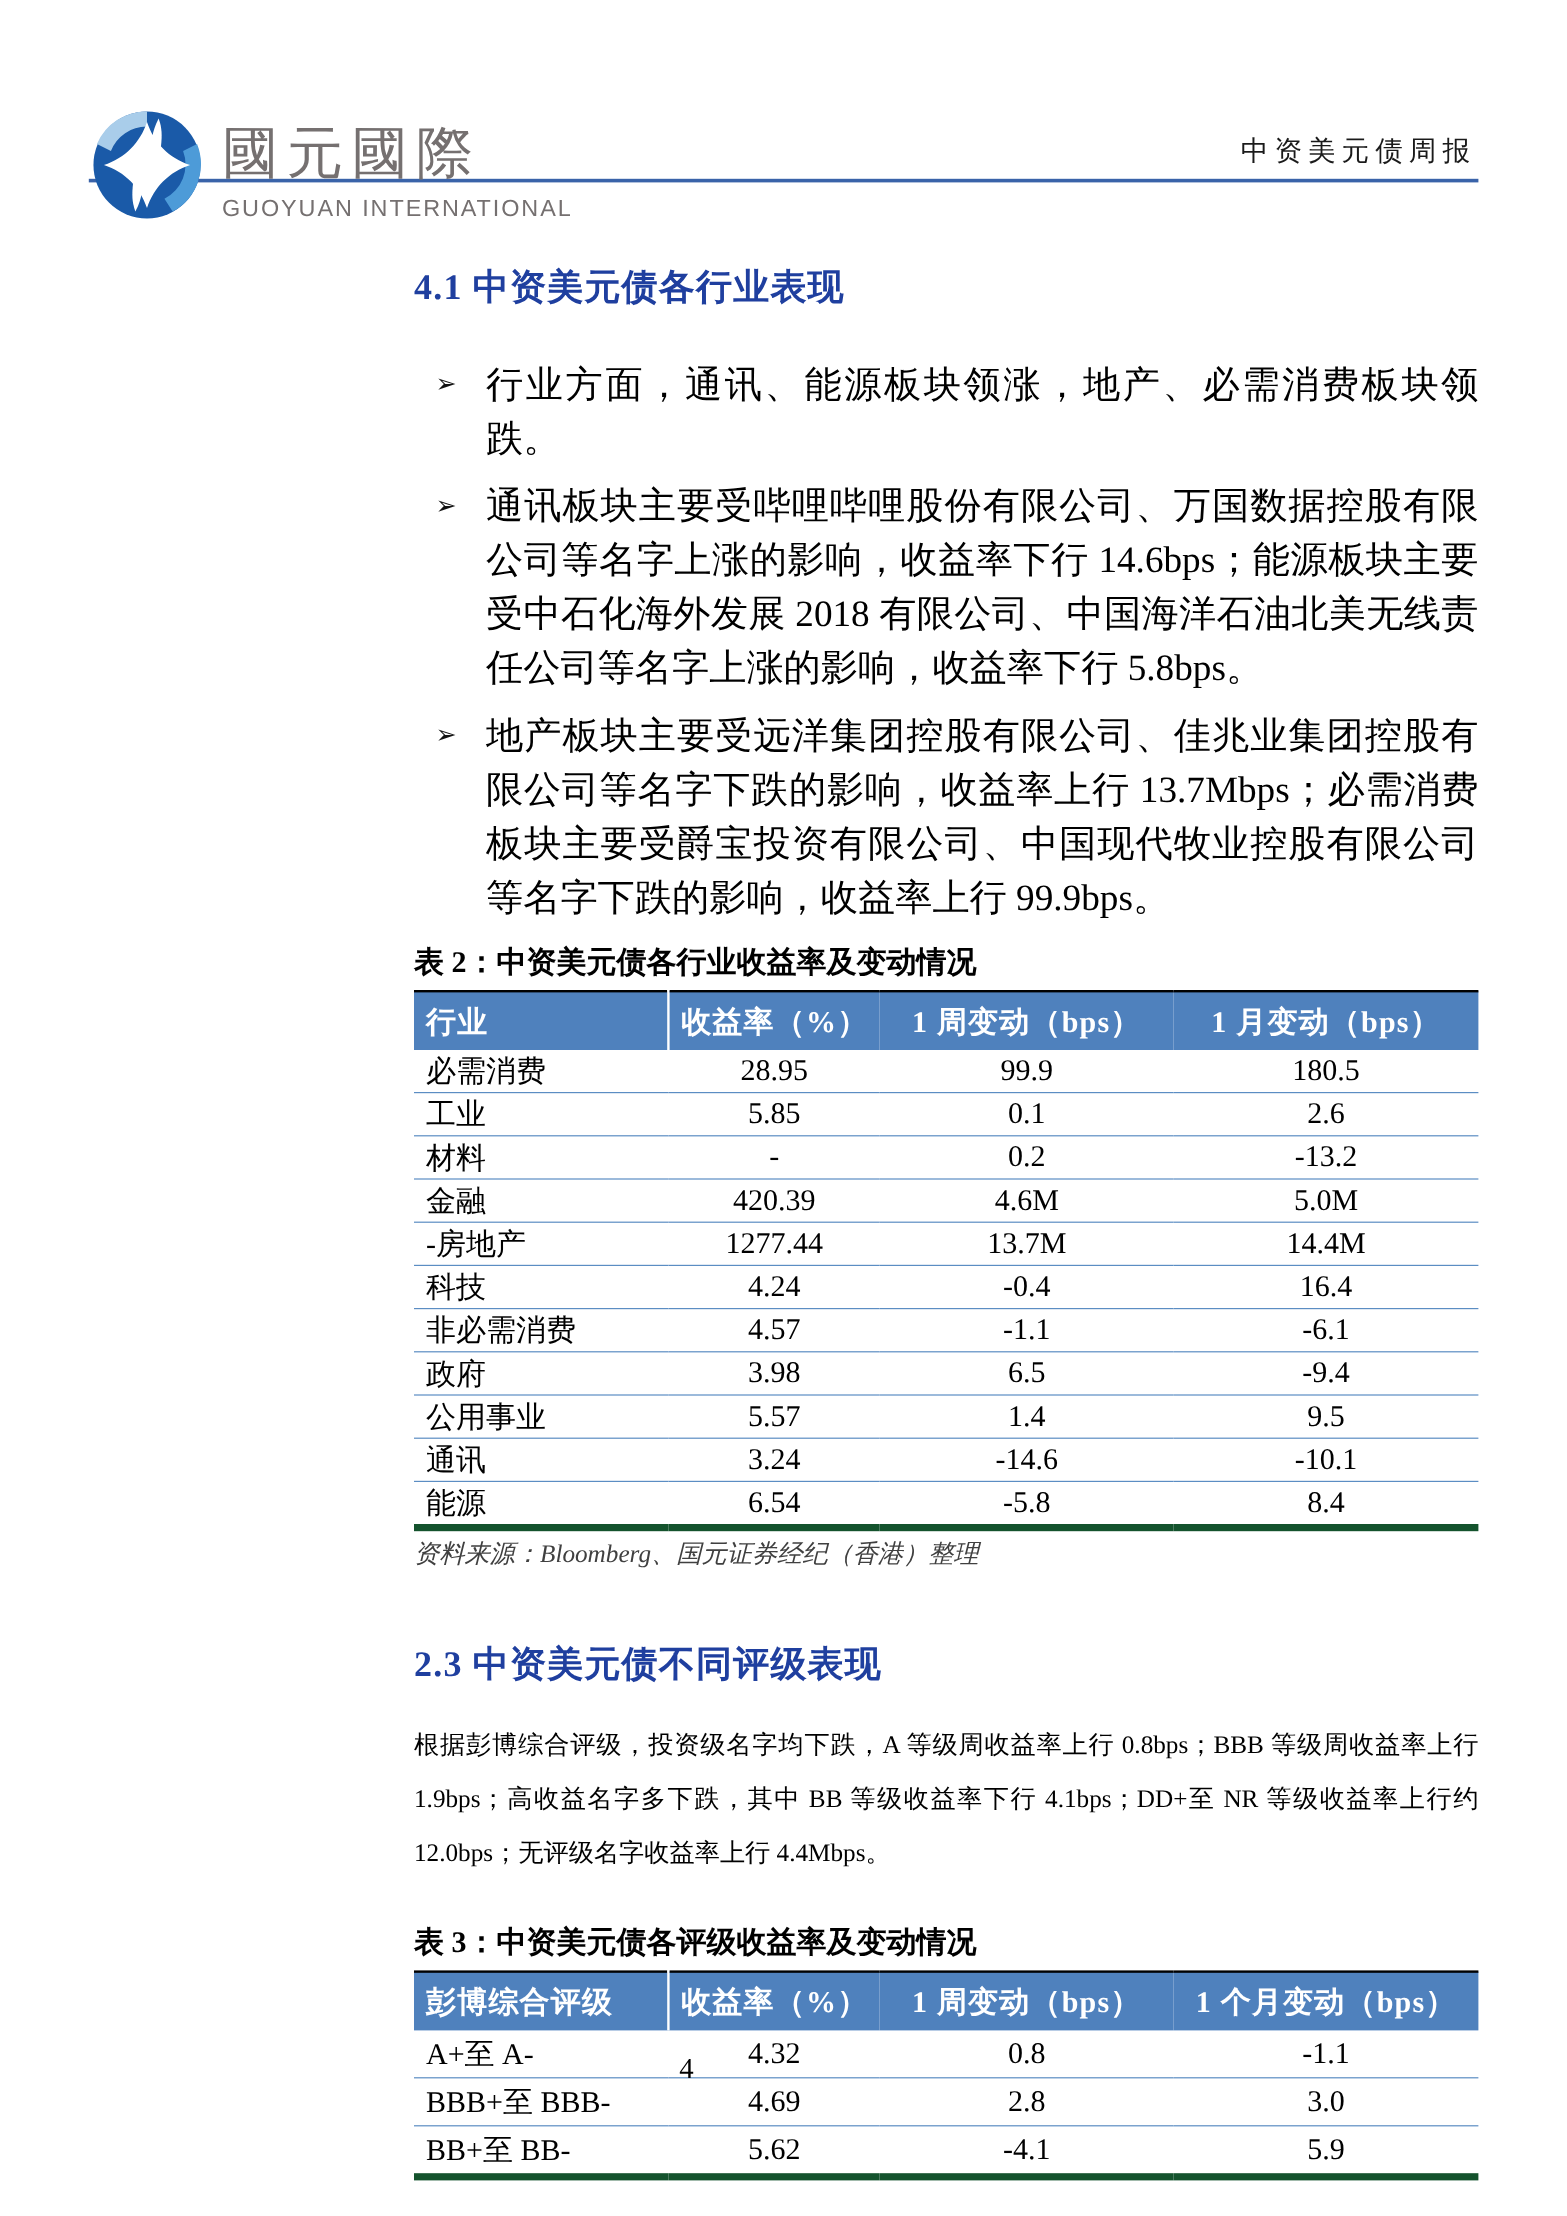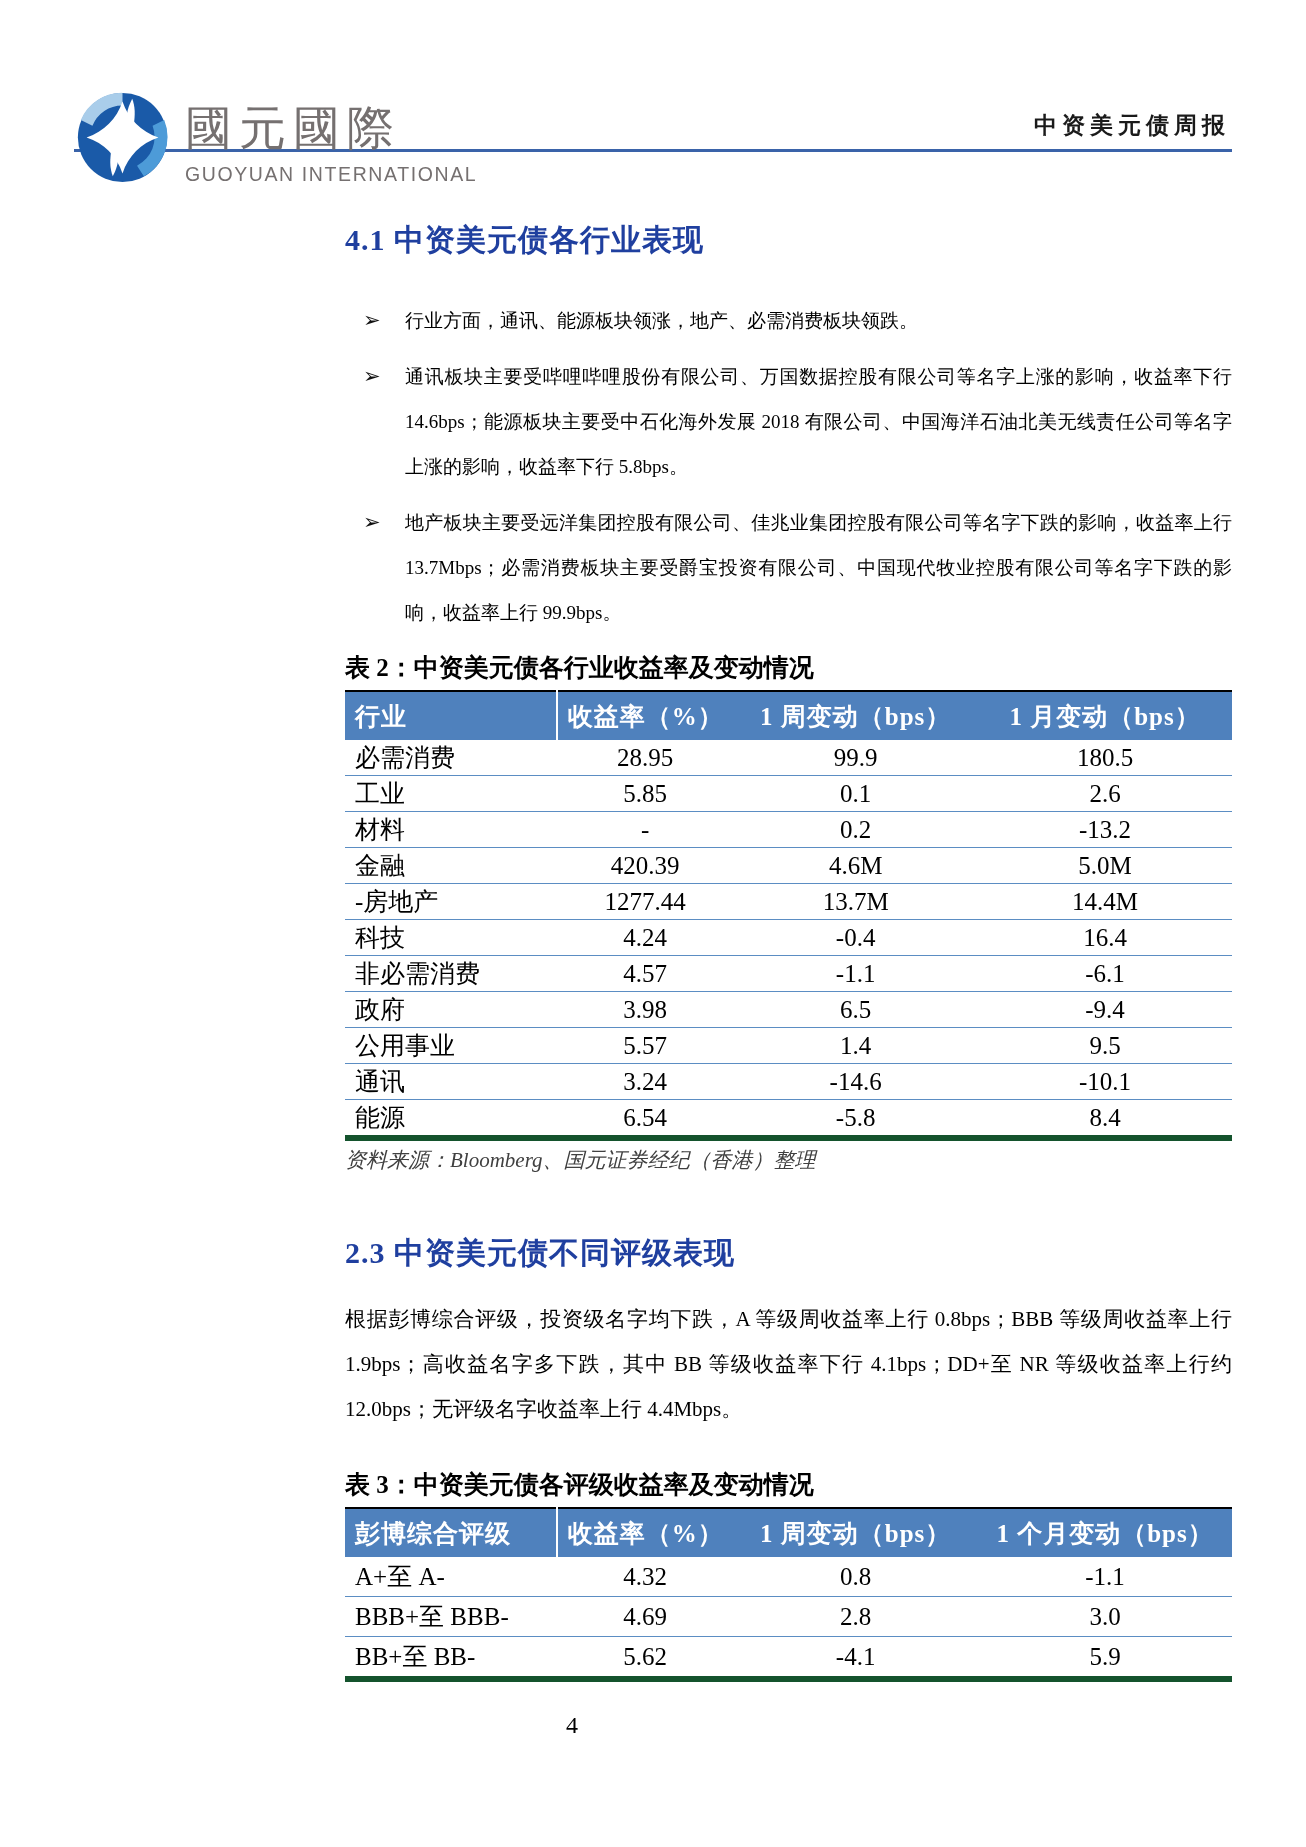--- a/index.html
+++ b/index.html
@@ -27,41 +27,41 @@
     font-size:47px;line-height:56px;color:var(--logo-gray,#757070);
     letter-spacing:7px;font-weight:500;
   }
   .logo-en{
     font-family:"Liberation Sans","DejaVu Sans",sans-serif;
     font-size:19.5px;line-height:24px;color:var(--logo-gray,#757070);
     letter-spacing:1.6px;margin-top:6px;
   }
   .report-type{
     position:absolute;right:2px;bottom:8px;
-    font-size:23px;font-weight:bold;color:#1a1a1a;
+    font-size:23px;font-weight:normal;color:#1a1a1a;
     letter-spacing:5px;
     text-align:right;
   }
   
   .content{margin:0 74px 0 345px;}
   .section-title{
     margin:0;margin-top:70px;
     font-size:30px;line-height:36px;font-weight:bold;
     color:var(--accent-blue,#1f3f9f);
     letter-spacing:1px;
   }
   .bullets{margin-top:40px;}
   .bullet{display:flex;margin-bottom:11px;}
   .bullet .marker{
     flex:0 0 60px;box-sizing:border-box;padding-left:18px;
     font-family:"DejaVu Sans",sans-serif;
     font-size:21px;line-height:45px;color:#111;
   }
   .bullet .btext{
-    flex:1;font-size:19px;line-height:45px;text-align:justify;
+    flex:1;font-size:31px;line-height:45px;text-align:justify;
   }
   .table-caption{
     margin-top:18px;margin-bottom:7px;
     font-size:25px;line-height:30px;font-weight:bold;
   }
   table.rpt{
     width:100%;border-collapse:collapse;table-layout:fixed;
     border-top:2px solid #000;
   }
   table.rpt thead th{

